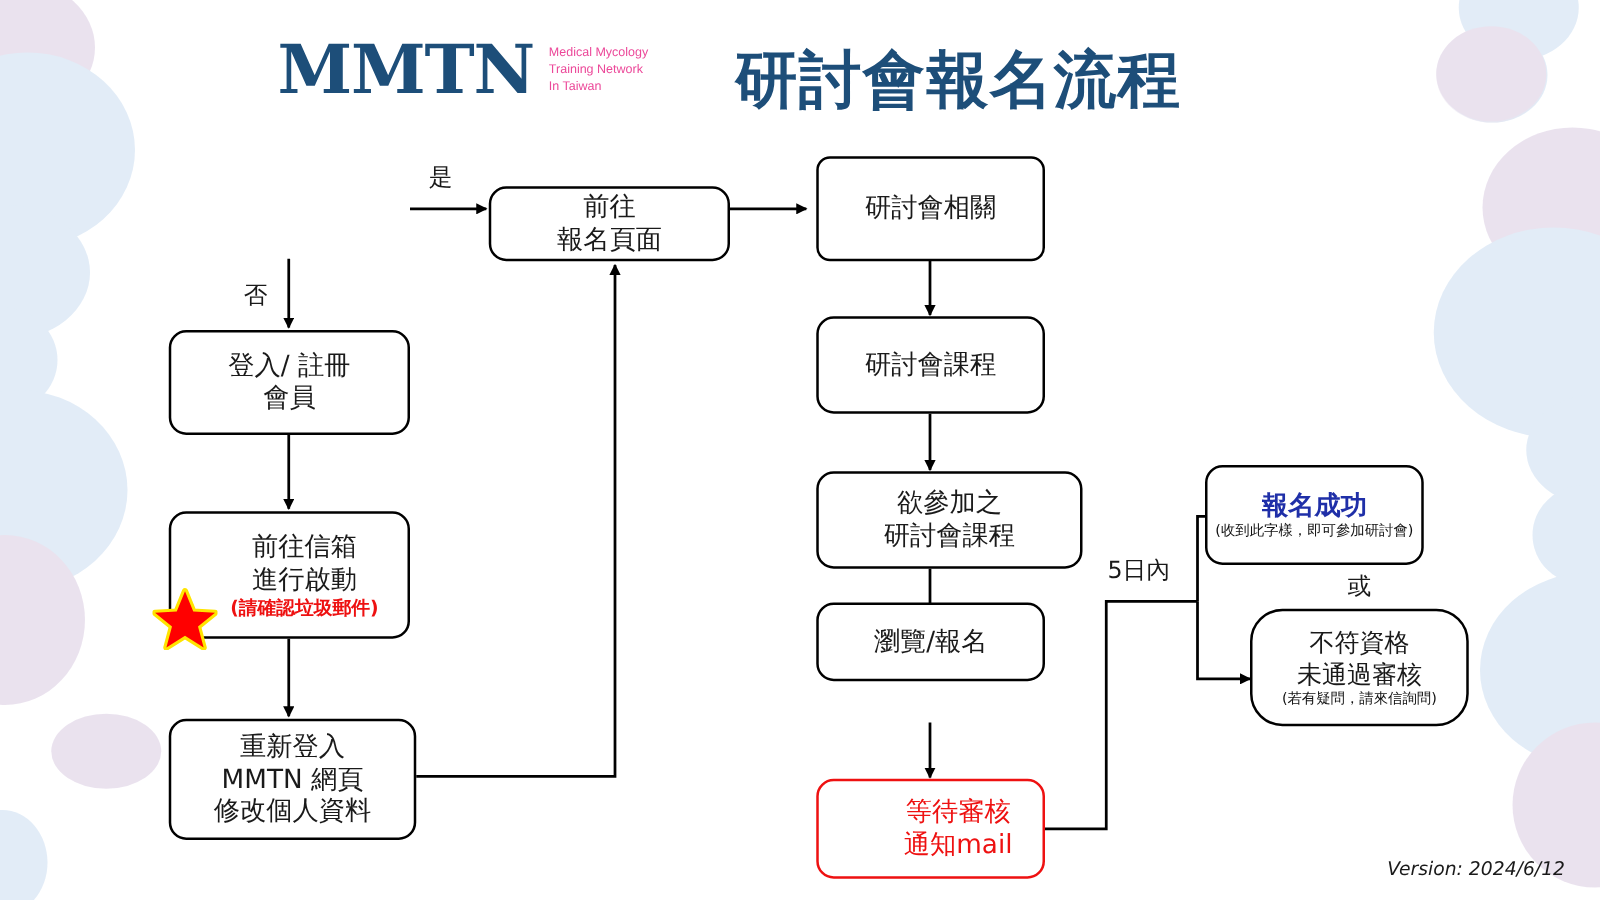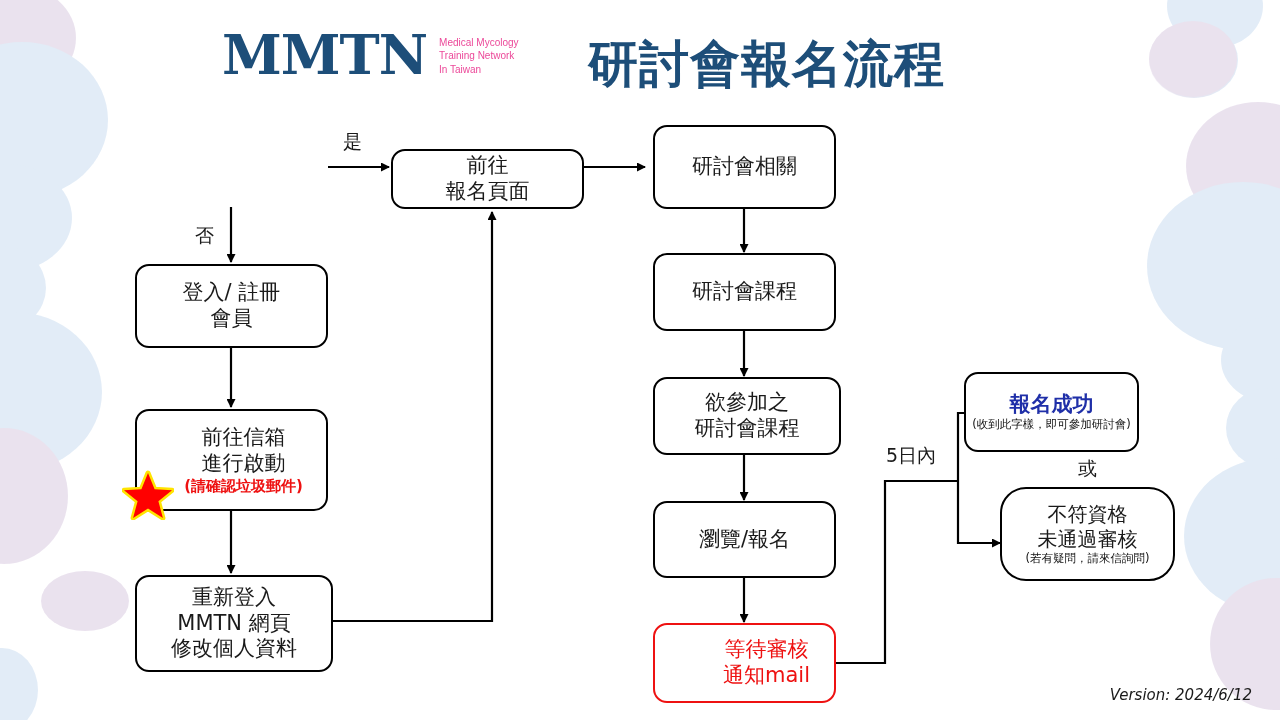--- a/index.html
+++ b/index.html
@@ -253,34 +253,34 @@
     <span class="line">重新登入</span>
     <span class="line">MMTN 網頁</span>
     <span class="line">修改個人資料</span>
   </div>
 
   <div class="node n-20" style="left:391px; top:125px; width:193px; height:60px;margin-top:24px;">
     <span class="line">前往</span>
     <span class="line">報名頁面</span>
   </div>
 
-  <div class="node n-20" style="left:653px; top:125px; width:183px; height:84px;">
+  <div class="node n-20" style="left:653px; top:125px; width:183px; height:84px;border-radius:11px;">
     <span class="line">研討會相關</span>
   </div>
 
   <div class="node n-20" style="left:653px; top:253px; width:183px; height:78px;">
     <span class="line">研討會課程</span>
   </div>
 
-  <div class="node n-20" style="left:653px; top:377px; width:188px; height:78px;">
+  <div class="node n-20" style="left:653px; top:377px; width:213px; height:78px;">
     <span class="line">欲參加之</span>
     <span class="line">研討會課程</span>
   </div>
 
-  <div class="node n-20" style="left:653px; top:501px; width:183px; height:77px;">
+  <div class="node n-20" style="left:653px; top:482px; width:183px; height:63px;">
     <span class="line">瀏覽/報名</span>
   </div>
 
   <div class="node n-20 alert" style="left:653px; top:623px; width:183px; height:80px;">
     <span class="line">等待審核</span>
     <span class="line">通知mail</span>
   </div>
 
   <div class="node" style="left:964px; top:372px; width:175px; height:80px;">
     <span class="success-title">報名成功</span>

